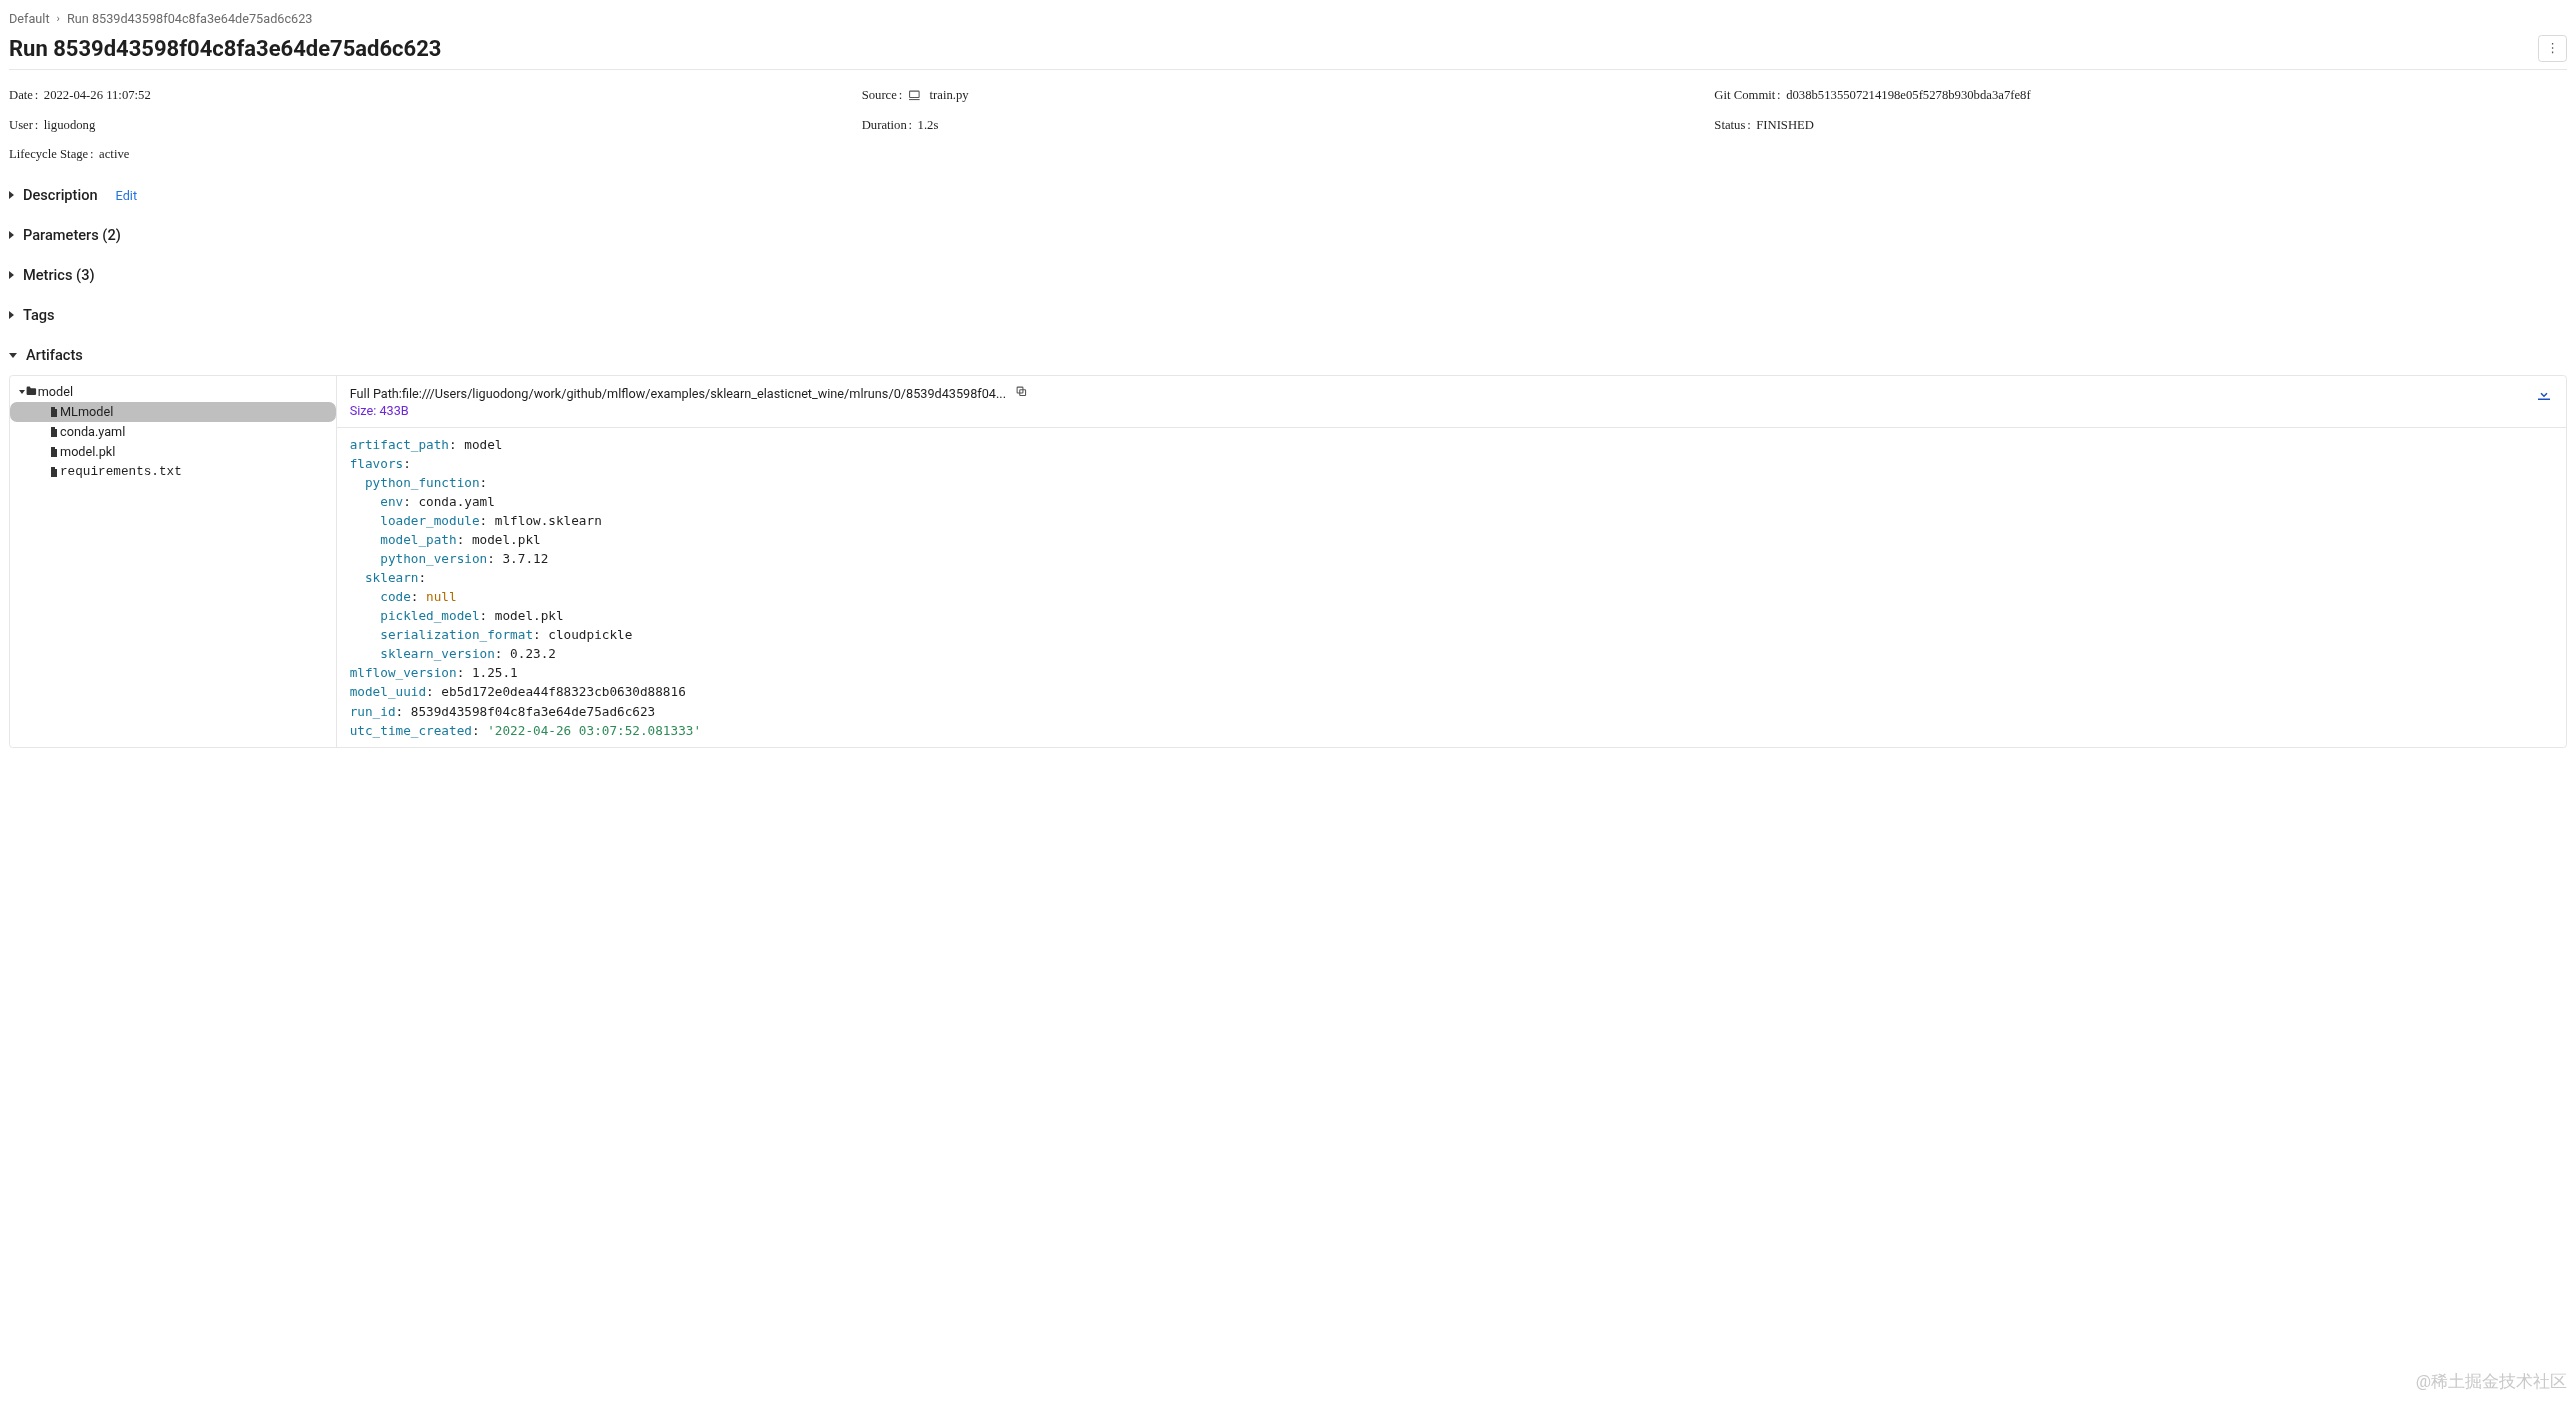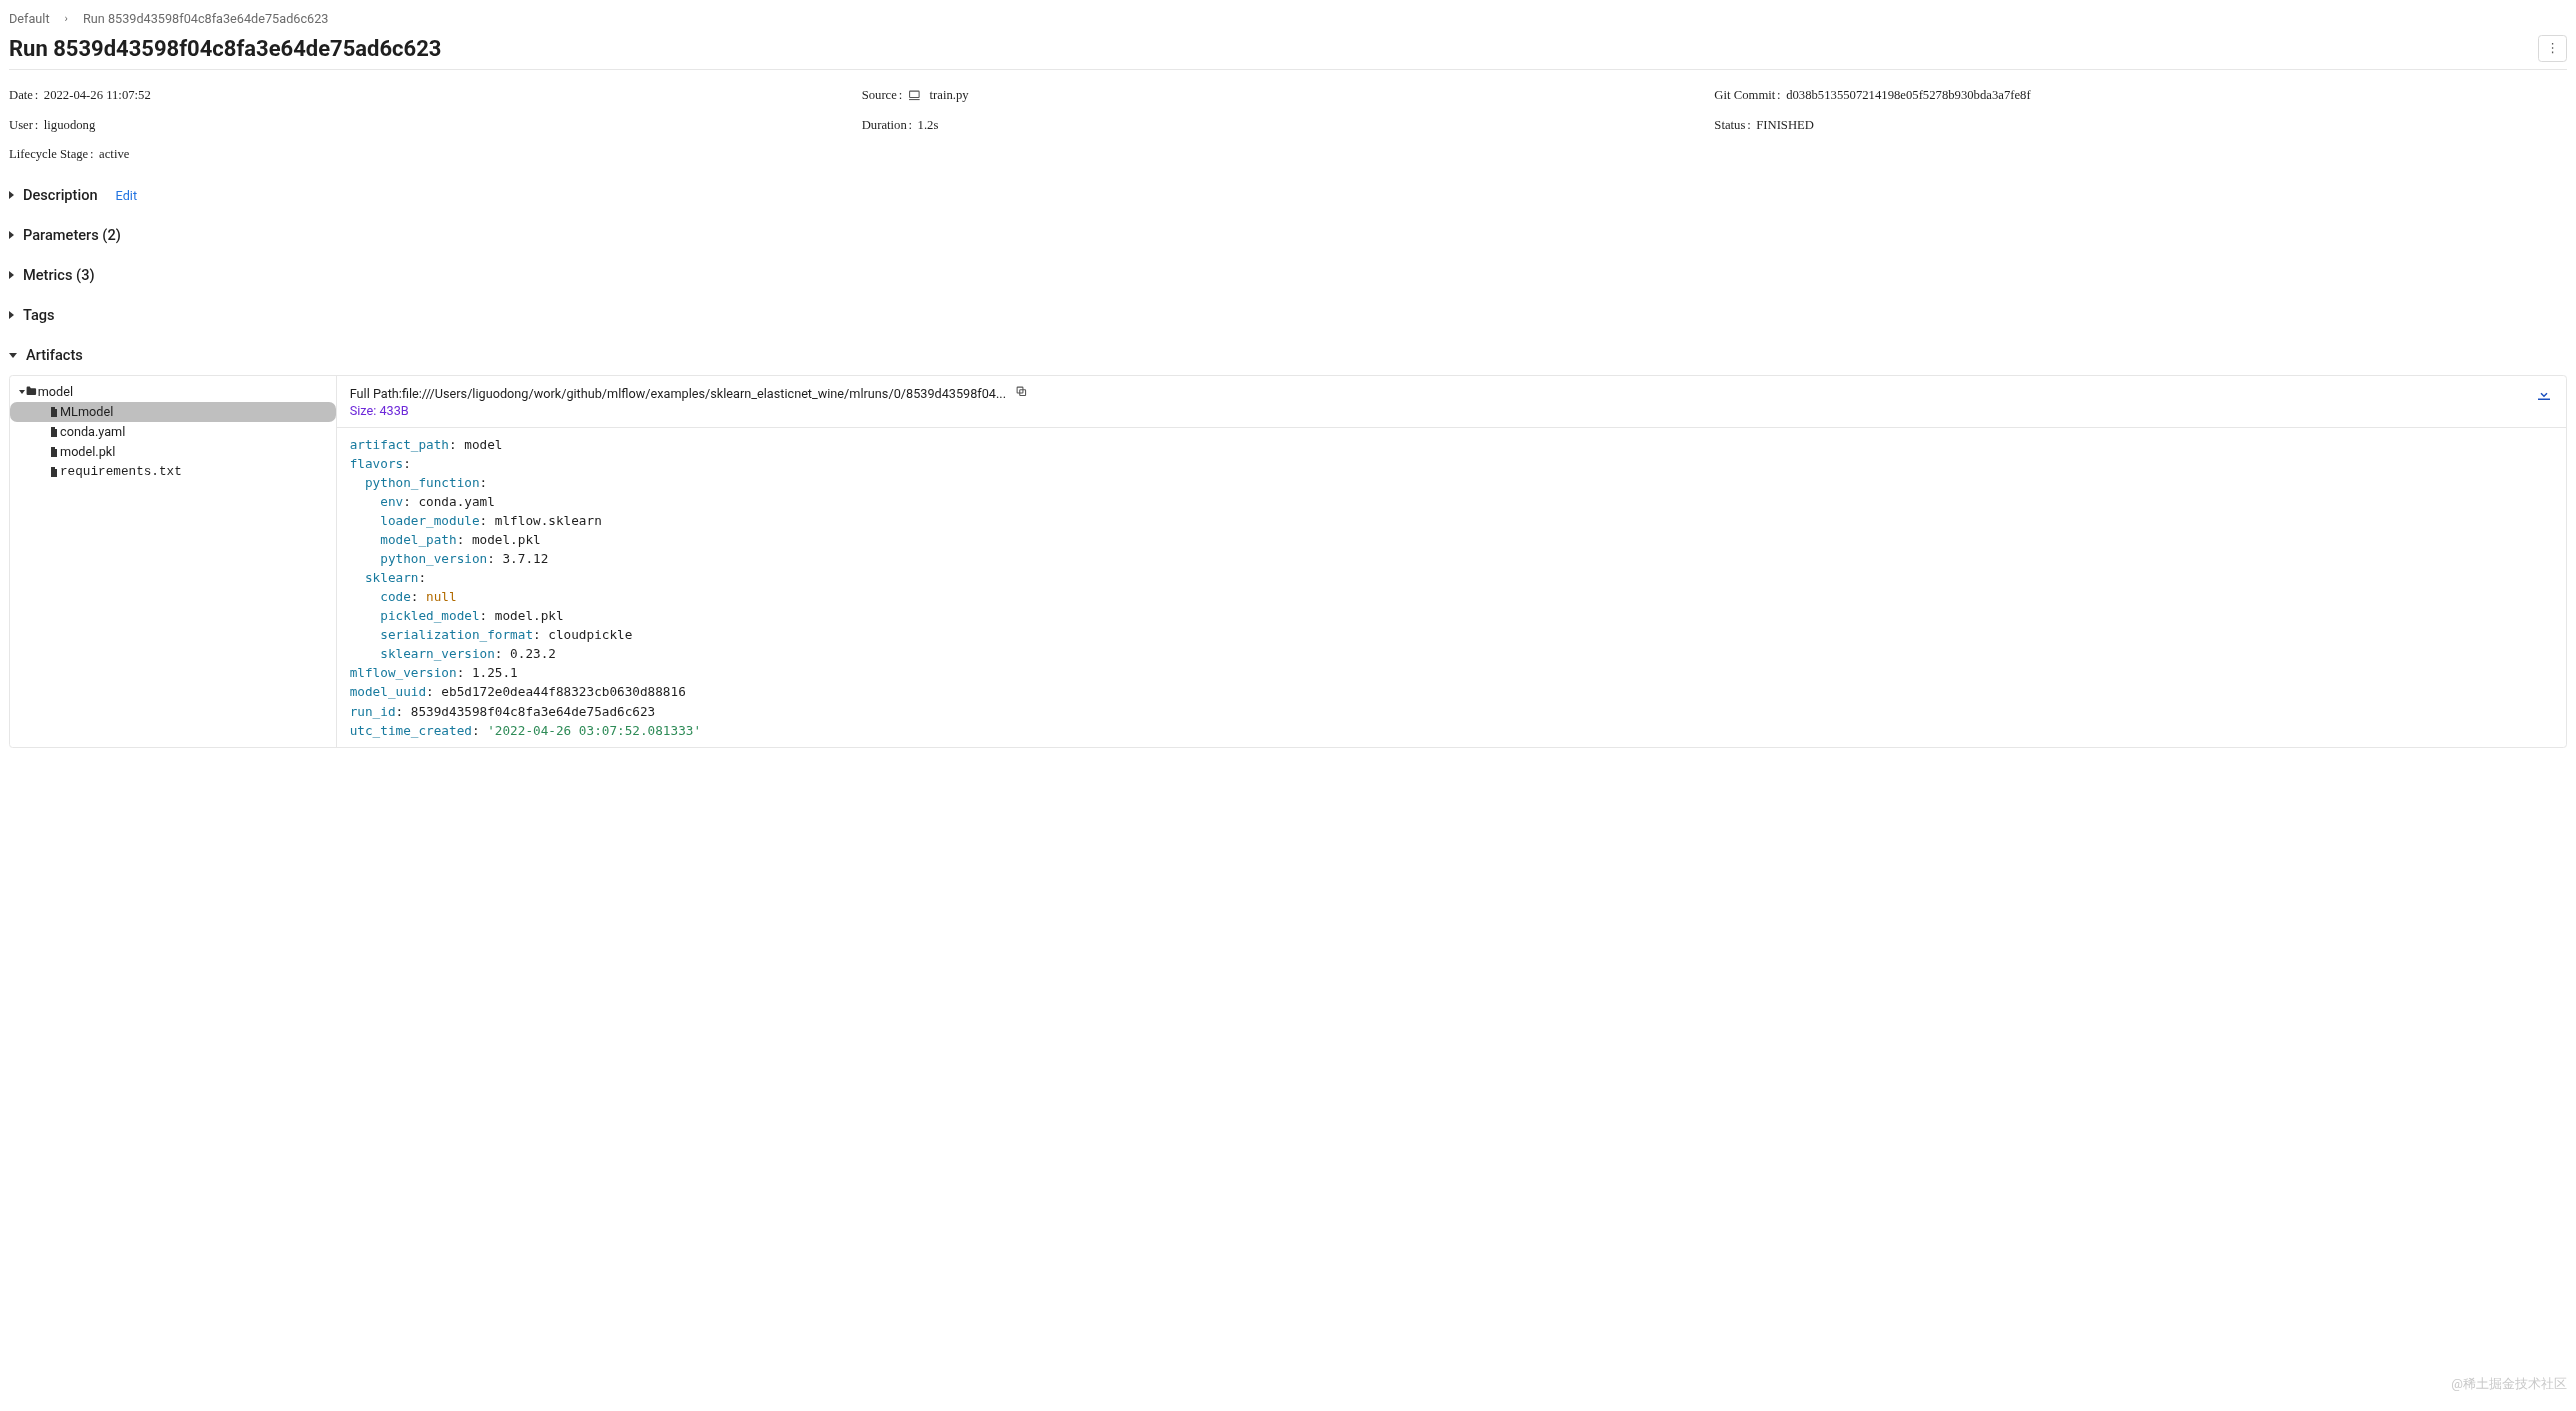--- a/index.html
+++ b/index.html
@@ -9,21 +9,21 @@
     color: #1f1f1f;
     background: #fff;
     padding: 7.3px 9px;
   }
   .breadcrumb {
     font-size: 12.7px;
     color: #6b6b6b;
     padding: 3.6px 0 9px 0;
     display: flex;
     align-items: center;
-    gap: 15px;
+    gap: 7px;
   }
   .breadcrumb .crumb { color: #6b6b6b; }
   .breadcrumb .sep { color: #6b6b6b; font-size: 11px; }
   .title-row {
     display: flex;
     justify-content: space-between;
     align-items: center;
     border-bottom: 0.9px solid #e6e6e6;
     padding-bottom: 7.3px;
   }
@@ -133,21 +133,21 @@
   }
   .tok-key { color: #187a9e; }
   .tok-str { color: #2e8b57; }
   .tok-null { color: #b26b00; }
 
   .watermark {
     position: fixed;
     right: 9px;
     bottom: 18px;
     color: #c9c9c9;
-    font-size: 13px;
+    font-size: 17px;
   }
 </style>
 </head>
 <body>
 
 <div class="breadcrumb">
   <span class="crumb">Default</span>
   <span class="sep">›</span>
   <span class="crumb">Run 8539d43598f04c8fa3e64de75ad6c623</span>
 </div>

